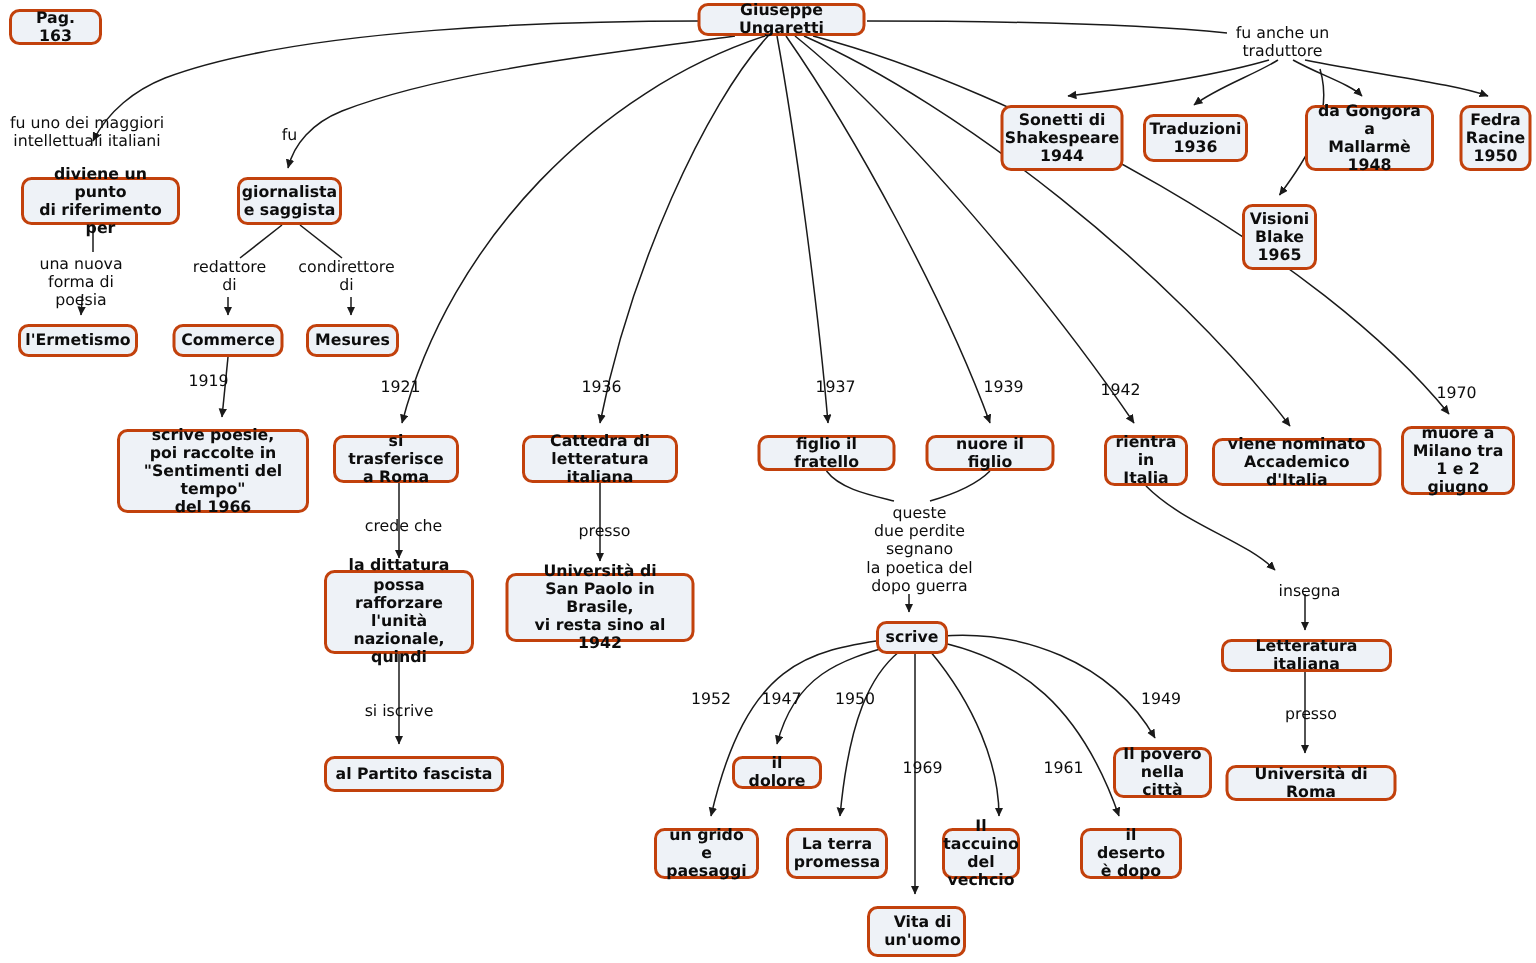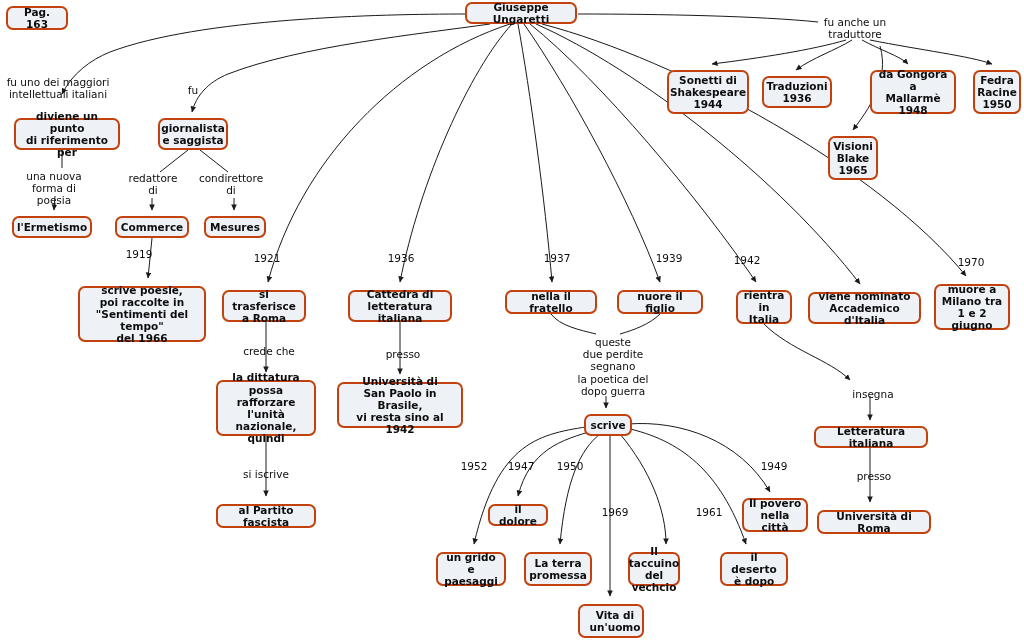--- a/index.html
+++ b/index.html
@@ -165,39 +165,39 @@
 Blake
 1965</div>
       <div class="node" style="left: 78px; top: 286px; width: 128px; height: 56px;">scrive poesie,
 poi raccolte in
 "Sentimenti del tempo"
 del 1966</div>
       <div class="node" style="left: 222px; top: 290px; width: 84px; height: 32px;">si trasferisce
 a Roma</div>
       <div class="node" style="left: 348px; top: 290px; width: 104px; height: 32px;">Cattedra di
 letteratura italiana</div>
-      <div class="node" style="left: 505px; top: 290px; width: 92px; height: 24px;">nella il fratello</div>
+      <div class="node" style="left: 505px; top: 290px; width: 92px; height: 24px;">figlio il fratello</div>
       <div class="node" style="left: 617px; top: 290px; width: 86px; height: 24px;">nuore il figlio</div>
       <div class="node" style="left: 736px; top: 290px; width: 56px; height: 34px;">rientra
 in Italia</div>
       <div class="node" style="left: 808px; top: 292px; width: 113px; height: 32px;">viene nominato
 Accademico d'Italia</div>
       <div class="node" style="left: 934px; top: 284px; width: 76px; height: 46px;">muore a
 Milano tra
 1 e 2 giugno</div>
       <div class="node" style="left: 216px; top: 380px; width: 100px; height: 56px;">la dittatura
 possa rafforzare
 l'unità nazionale,
 quindi</div>
       <div class="node" style="left: 337px; top: 382px; width: 126px; height: 46px;">Università di
 San Paolo in Brasile,
 vi resta sino al 1942</div>
       <div class="node" style="left: 584px; top: 414px; width: 48px; height: 22px;">scrive</div>
       <div class="node" style="left: 814px; top: 426px; width: 114px; height: 22px;">Letteratura italiana</div>
-      <div class="node" style="left: 216px; top: 504px; width: 100px; height: 24px;">al Partito fascista</div>
+      <div class="node" style="left: 216px; top: 504px; width: 120px; height: 24px;">al Partito fascista</div>
       <div class="node" style="left: 488px; top: 504px; width: 60px; height: 22px;">il dolore</div>
       <div class="node" style="left: 742px; top: 498px; width: 66px; height: 34px;">Il povero
 nella città</div>
       <div class="node" style="left: 817px; top: 510px; width: 114px; height: 24px;">Università di Roma</div>
       <div class="node" style="left: 436px; top: 552px; width: 70px; height: 34px;">un grido e
 paesaggi</div>
       <div class="node" style="left: 524px; top: 552px; width: 68px; height: 34px;">La terra
 promessa</div>
       <div class="node" style="left: 628px; top: 552px; width: 52px; height: 34px;">Il taccuino
 del vechcio</div>

